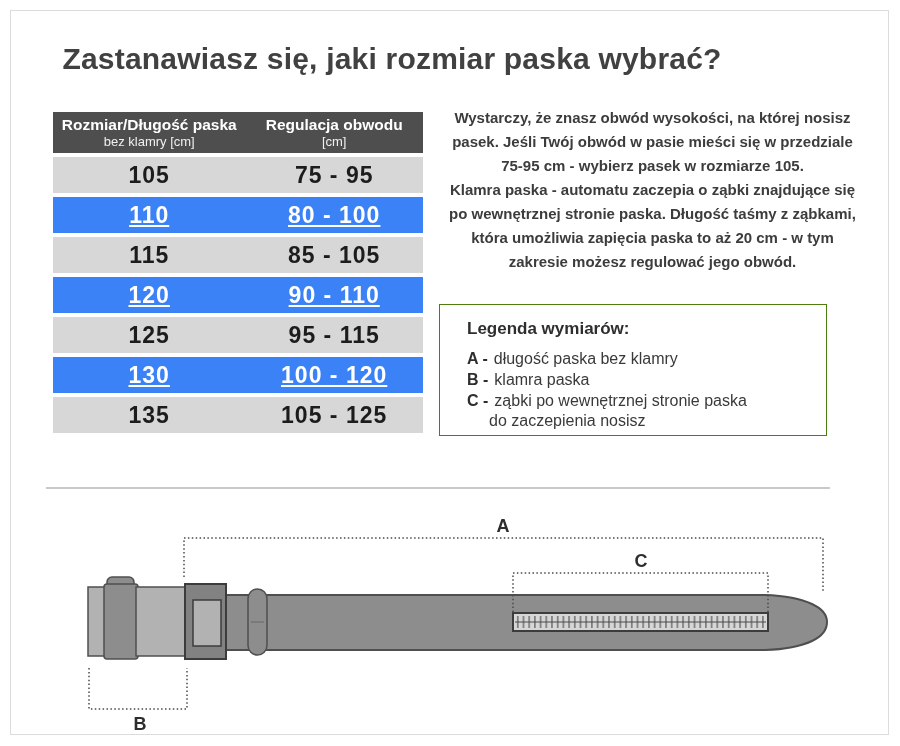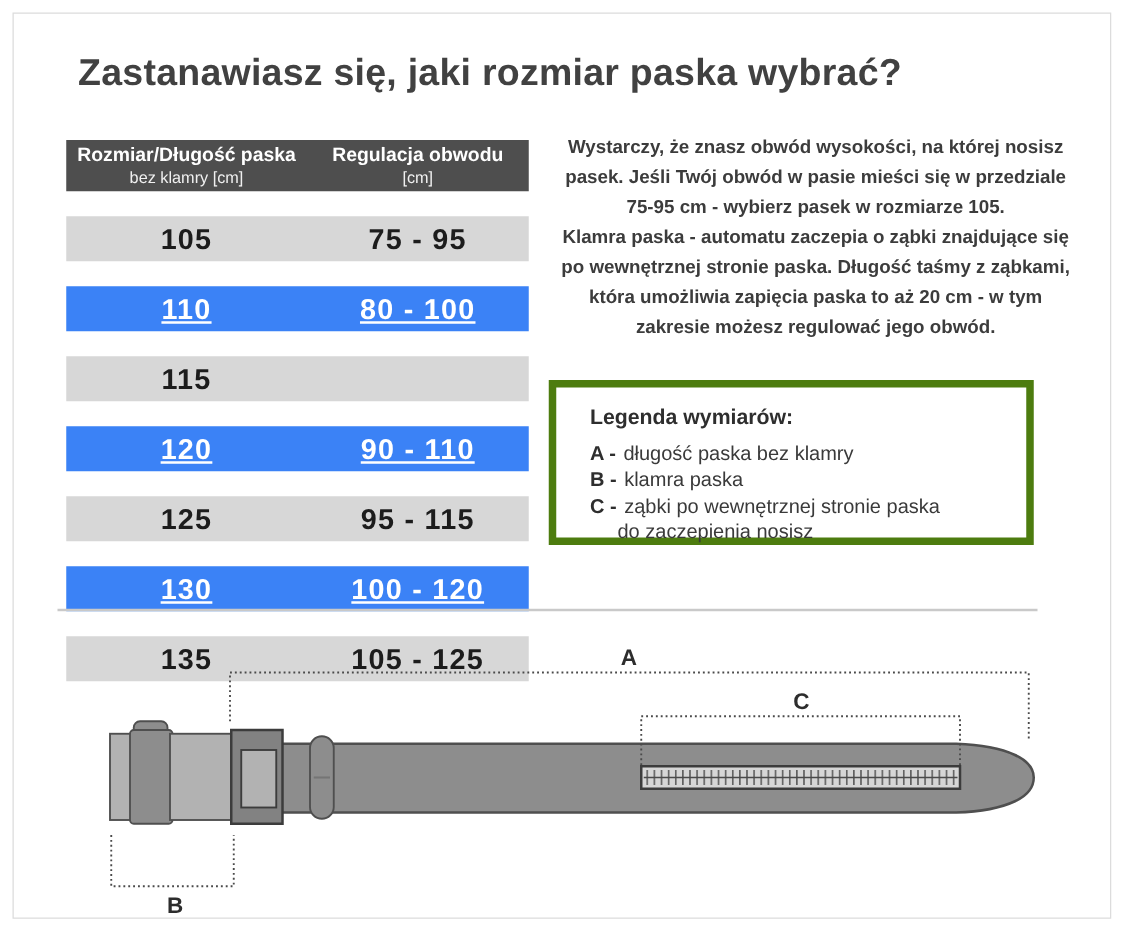--- a/index.html
+++ b/index.html
@@ -10,33 +10,33 @@
   .title { position:absolute; left:0; top:42px; width:784px; text-align:center;
            font-size:30px; font-weight:800; color:#414141; letter-spacing:0.2px; }
 
   
   .size-table { position:absolute; left:53px; top:112px; width:370px; }
   .t-header { display:flex; height:41px; background:#4e4e4e; color:#ffffff; }
   .t-header .hcol { display:flex; flex-direction:column; justify-content:center; align-items:center;text-align:center; }
   .hcol.c1 { width:52%; } .hcol.c2 { width:48%; }
   .h-line1 { font-size:15.5px; font-weight:700; line-height:18px; }
   .h-line2 { font-size:13px; font-weight:500; line-height:15px; color:#f0f0f0; }
-  .t-row { display:flex; height:36px; margin-top:20px; align-items:center; }
+  .t-row { display:flex; height:36px; margin-top:4px; align-items:center; }
   .t-row.light { background:#d7d7d7; color:#1c1c1c; }
   .t-row.dark  { background:#3b82f6; color:#ffffff;text-decoration:underline; }
   .t-cell { text-align:center; font-size:23px; font-weight:700; letter-spacing:1px; }
   .t-cell.c1 { width:52%; } .t-cell.c2 { width:48%; }
 
   
   .intro { position:absolute; left:430px; top:106px; width:445px; text-align:center; }
   .intro-line { font-size:15px; font-weight:700; color:#3c3c3c; line-height:24px; white-space:nowrap; }
 
   
   .legend { position:absolute; left:439px; top:304px; width:388px; height:132px;
-            border:6px solid #4d7c0f; background:#ffffff; padding:14px 10px 0 27px; }
+            border:1px solid #4d7c0f; background:#ffffff; padding:14px 10px 0 27px; }
   .legend-title { font-size:17px; font-weight:700; color:#2e2e2e; margin-bottom:9px; }
   .legend-item { font-size:16px; color:#3a3a3a; line-height:21px; }
   .legend-letter { font-weight:700; color:#2e2e2e; margin-right:6px; }
   .legend-cont { margin-left:22px; font-size:16px; color:#3a3a3a; line-height:19px; }
 
   .divider { position:absolute; left:46px; top:487px; width:784px; height:2px; background:#c9c9c9; }
 
   
   .diagram { position:absolute; left:0; top:500px; width:900px; height:246px; }
   svg text { font-family:"Liberation Sans", sans-serif; font-weight:700; font-size:18px; fill:#2d2d2d; }
@@ -63,20 +63,21 @@
     <div class="t-row light">
       <div class="t-cell c1">105</div>
       <div class="t-cell c2">75 - 95</div>
     </div>
     <div class="t-row dark">
       <div class="t-cell c1">110</div>
       <div class="t-cell c2">80 - 100</div>
     </div>
     <div class="t-row light">
       <div class="t-cell c1">115</div>
+      <div class="t-cell c2">85 - 105</div>
     </div>
     <div class="t-row dark">
       <div class="t-cell c1">120</div>
       <div class="t-cell c2">90 - 110</div>
     </div>
     <div class="t-row light">
       <div class="t-cell c1">125</div>
       <div class="t-cell c2">95 - 115</div>
     </div>
     <div class="t-row dark">

